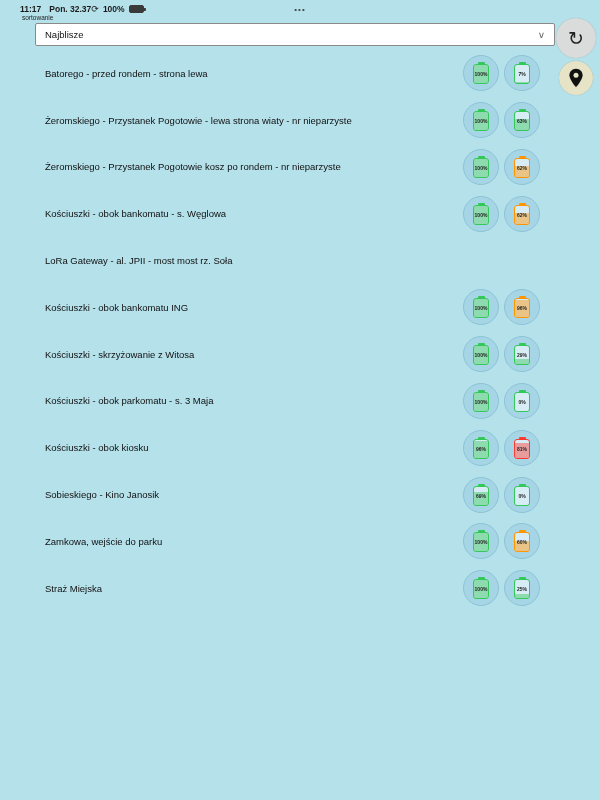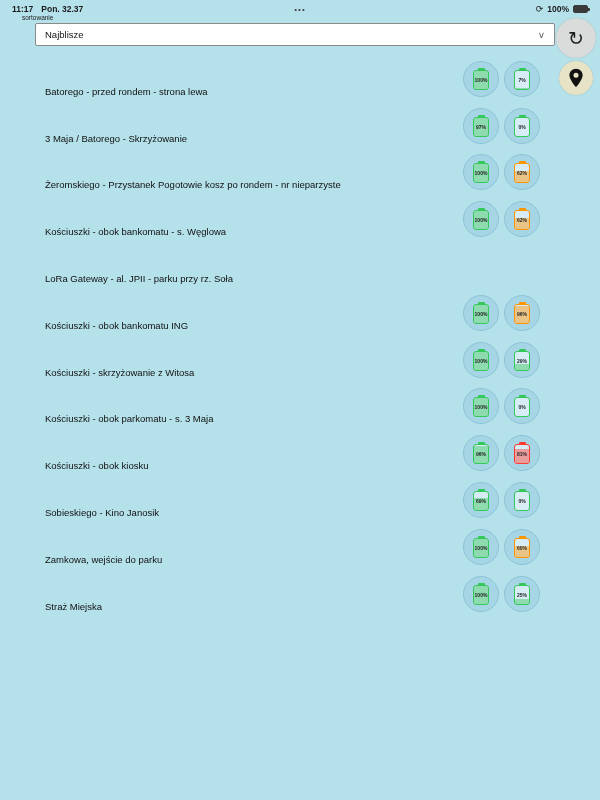--- a/index.html
+++ b/index.html
@@ -7,22 +7,22 @@
     width:600px;height:800px;overflow:hidden;position:relative;
     background:#b5e1eb;
     font-family:"Liberation Sans", sans-serif;
     color:#111;
     -webkit-font-smoothing:antialiased;
   }
 
   
   .statusbar{
     position:absolute;top:0;left:0;right:0;height:18px;
-    display:flex;align-items:center;justify-content:space-between;
-    padding:0 12px;font-size:8.5px;font-weight:bold;color:#1b1b1b;
+    display:flex;align-items:center;justify-content:flex-start;
+    padding:0 20px;font-size:8.5px;font-weight:bold;color:#1b1b1b;
   }
   .sb-left{display:flex;gap:8px;align-items:center;}
   .sb-center{
     position:absolute;left:50%;transform:translateX(-50%);
     font-size:8px;color:#444;letter-spacing:1px;font-weight:normal;
   }
   .sb-right{display:flex;gap:4px;align-items:center;}
   .sb-rotate{font-size:9px;font-weight:normal;}
   .sb-batt{
     width:15px;height:8px;border:1px solid #3a3a3a;border-radius:2px;
@@ -57,21 +57,21 @@
   .pin-btn{
     top:61px;left:559px;width:34px;height:34px;
     background:#e7e3c6;box-shadow:0 0 1px rgba(0,0,0,0.25);
   }
 
   
   .list{
     position:absolute;top:50px;left:0;right:0;
   }
   .row{
-    height:46.8px;display:flex;align-items:flex-end;justify-content:space-between;
+    height:46.8px;display:flex;align-items:center;justify-content:space-between;
     padding-left:45px;padding-right:60px;
   }
   .row-label{font-size:9.5px;color:#101010;}
   .badges{display:flex;gap:5px;}
   .badge{
     width:36px;height:36px;border-radius:50%;
     background:#a6d6e6;border:1px solid #8cc3d6;
     box-sizing:border-box;
     display:flex;flex-direction:column;align-items:center;justify-content:center;
   }
@@ -134,34 +134,34 @@
         <div class="badge">
           <div class="cap" style="background: rgb(52, 199, 89);"></div>
           <div class="bat" style="border-color: rgb(52, 199, 89);">
             <div class="fill" style="height: 7%; background: rgb(52, 199, 89); opacity: 0.45;"></div>
             <div class="pct">7%</div>
           </div>
         </div>
       </div>
     </div>
     <div class="row">
-      <div class="row-label">3 Maja /  Batorego - Skrzyżowanie</div>
-      <div class="badges">
-        <div class="badge">
-          <div class="cap" style="background: rgb(52, 199, 89);"></div>
-          <div class="bat" style="border-color: rgb(52, 199, 89);">
-            <div class="fill" style="height: 97%; background: rgb(52, 199, 89); opacity: 0.45;"></div>
-            <div class="pct">97%</div>
-          </div>
-        </div>
-        <div class="badge">
-          <div class="cap" style="background: rgb(52, 199, 89);"></div>
-          <div class="bat" style="border-color: rgb(52, 199, 89);">
-            <div class="fill" style="height: 0%; background: rgb(52, 199, 89); opacity: 0.45;"></div>
-            <div class="pct">0%</div>
+      <div class="row-label">Żeromskiego - Przystanek Pogotowie - lewa strona wiaty - nr nieparzyste</div>
+      <div class="badges">
+        <div class="badge">
+          <div class="cap" style="background: rgb(52, 199, 89);"></div>
+          <div class="bat" style="border-color: rgb(52, 199, 89);">
+            <div class="fill" style="height: 100%; background: rgb(52, 199, 89); opacity: 0.45;"></div>
+            <div class="pct">100%</div>
+          </div>
+        </div>
+        <div class="badge">
+          <div class="cap" style="background: rgb(52, 199, 89);"></div>
+          <div class="bat" style="border-color: rgb(52, 199, 89);">
+            <div class="fill" style="height: 63%; background: rgb(52, 199, 89); opacity: 0.45;"></div>
+            <div class="pct">63%</div>
           </div>
         </div>
       </div>
     </div>
     <div class="row">
       <div class="row-label">Żeromskiego - Przystanek Pogotowie kosz po rondem - nr nieparzyste</div>
       <div class="badges">
         <div class="badge">
           <div class="cap" style="background: rgb(52, 199, 89);"></div>
           <div class="bat" style="border-color: rgb(52, 199, 89);">
@@ -191,21 +191,21 @@
         <div class="badge">
           <div class="cap" style="background: rgb(255, 149, 0);"></div>
           <div class="bat" style="border-color: rgb(255, 149, 0);">
             <div class="fill" style="height: 62%; background: rgb(255, 149, 0); opacity: 0.45;"></div>
             <div class="pct">62%</div>
           </div>
         </div>
       </div>
     </div>
     <div class="row">
-      <div class="row-label">LoRa Gateway - al. JPII - parku przy rz. Soła</div>
+      <div class="row-label">LoRa Gateway - al. JPII - most most rz. Soła</div>
       <div class="badges"></div>
     </div>
     <div class="row">
       <div class="row-label">Kościuszki - obok bankomatu ING</div>
       <div class="badges">
         <div class="badge">
           <div class="cap" style="background: rgb(52, 199, 89);"></div>
           <div class="bat" style="border-color: rgb(52, 199, 89);">
             <div class="fill" style="height: 100%; background: rgb(52, 199, 89); opacity: 0.45;"></div>
             <div class="pct">100%</div>

